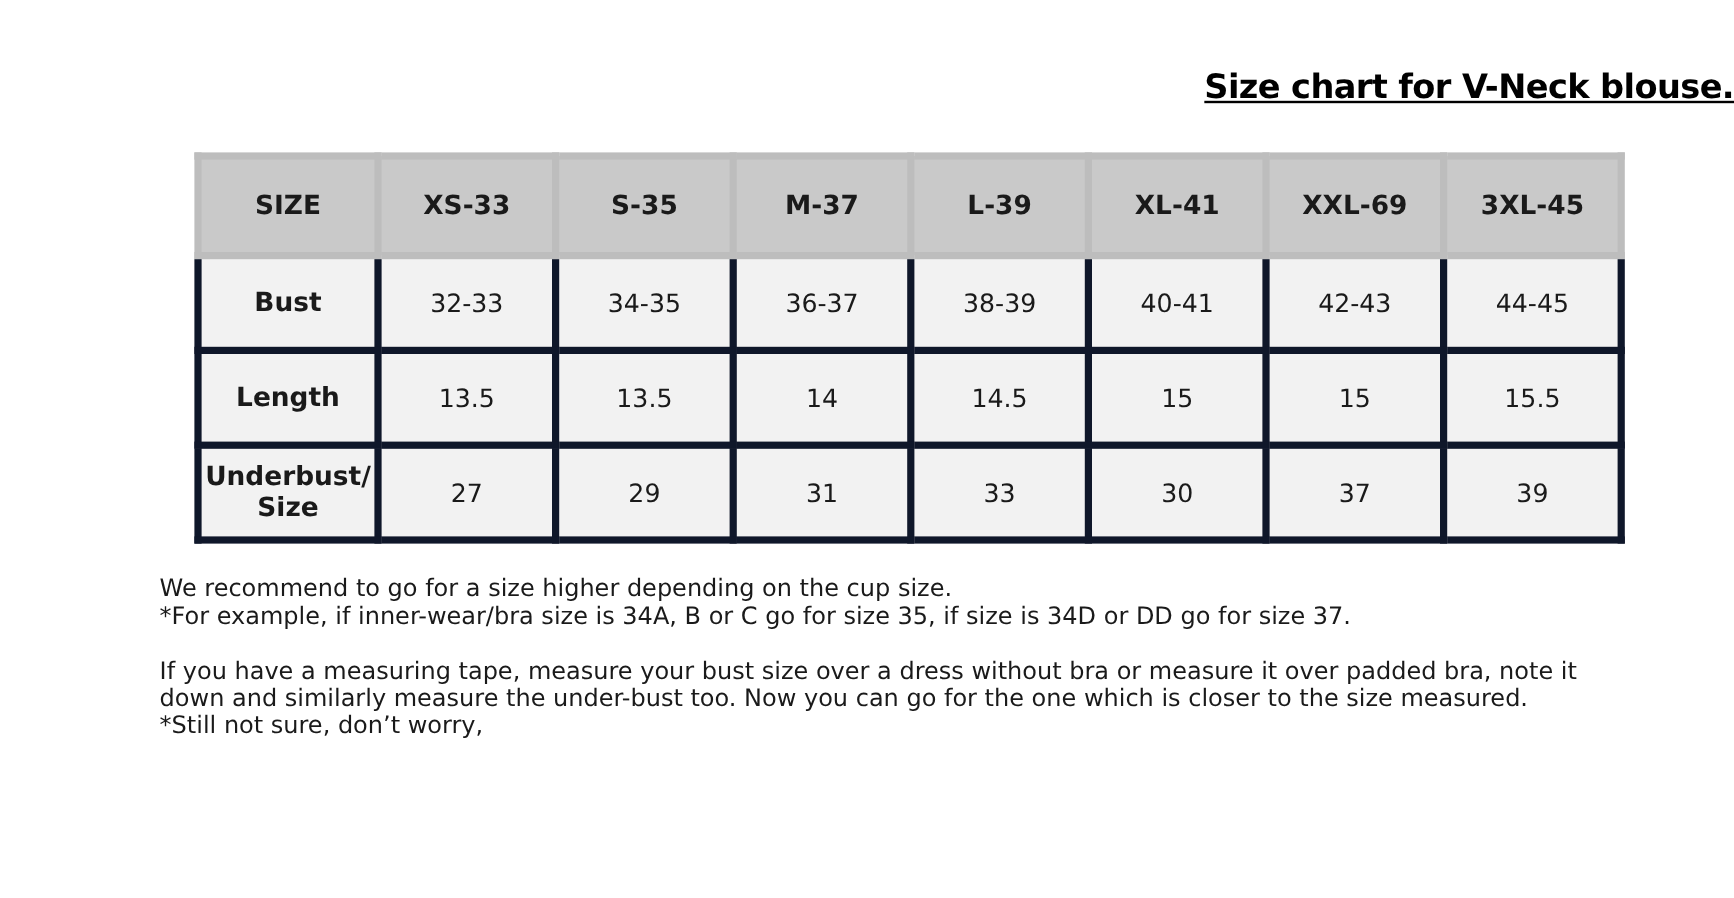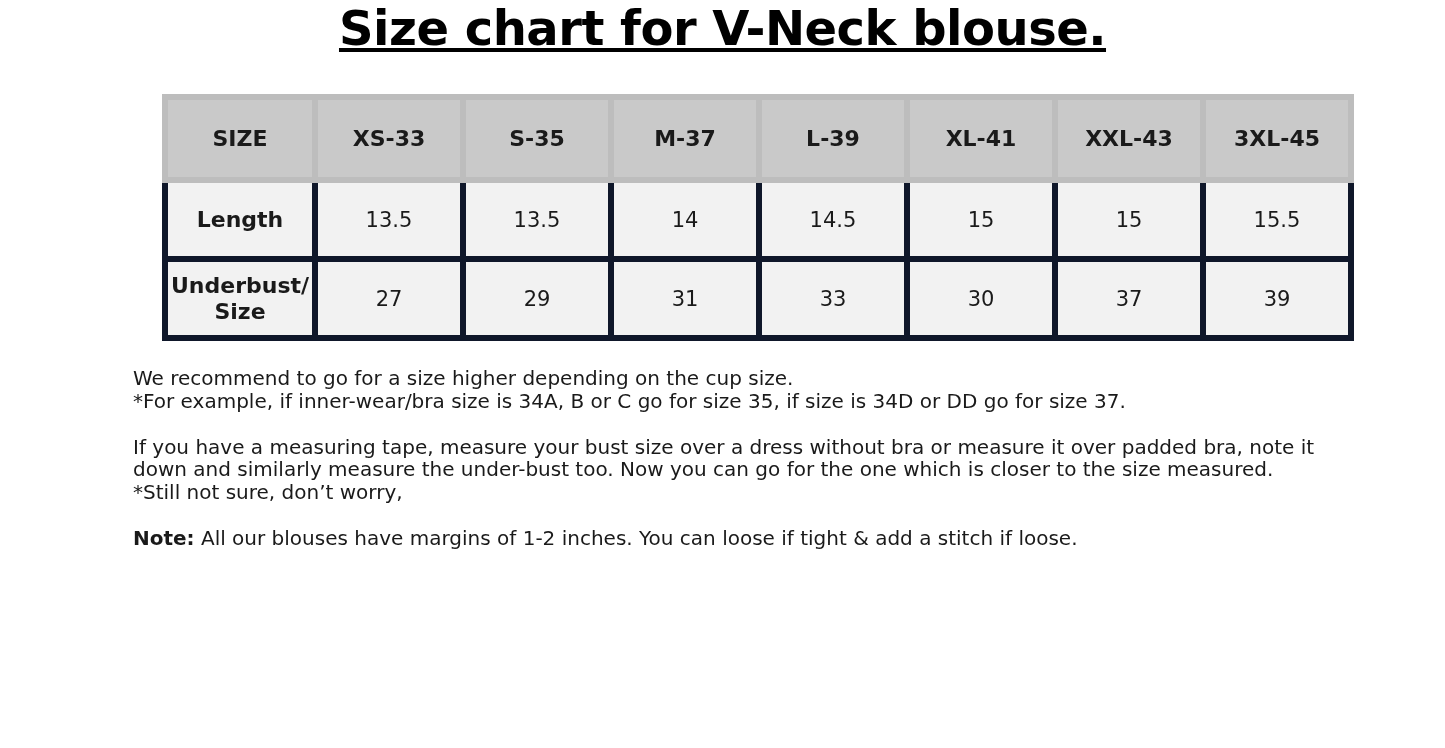--- a/index.html
+++ b/index.html
@@ -14,25 +14,26 @@
     color: #1a1a1a;
     overflow: hidden;
   }
   .page {
     position: relative;
     width: 1445px;
     height: 748px;
     box-sizing: border-box;
   }
   .title {
-    text-align: center;
-    font-size: 48px;
+    text-align: right;
+    font-size: 28px;
     font-weight: bold;
     text-decoration: underline;
     margin: 0;
+    padding-top: 56px;
     letter-spacing: -0.5px;
     color: #000;
   }
   .table-wrap {
     margin: 38px 0 0 162px;
     width: 1192px;
   }
   table.size-chart {
     border-collapse: collapse;
     width: 1192px;
@@ -106,25 +107,35 @@
           <col>
       </colgroup>
       <thead>
         <tr>
           <th>SIZE</th>
           <th>XS-33</th>
           <th>S-35</th>
           <th>M-37</th>
           <th>L-39</th>
           <th>XL-41</th>
-          <th>XXL-43</th>
+          <th>XXL-69</th>
           <th>3XL-45</th>
         </tr>
       </thead>
       <tbody>
+        <tr class="alt">
+          <th class="rowhead">Bust</th>
+          <td>32-33</td>
+          <td>34-35</td>
+          <td>36-37</td>
+          <td>38-39</td>
+          <td>40-41</td>
+          <td>42-43</td>
+          <td>44-45</td>
+        </tr>
         <tr class="alt">
           <th class="rowhead">Length</th>
           <td>13.5</td>
           <td>13.5</td>
           <td>14</td>
           <td>14.5</td>
           <td>15</td>
           <td>15</td>
           <td>15.5</td>
         </tr>
@@ -142,16 +153,15 @@
     </table>
   </div>
 
   <div class="notes">
     <p>We recommend to go for a size higher depending on the cup size.</p>
     <p>*For example, if inner-wear/bra size is 34A, B or C go for size 35, if size is 34D or DD go for size 37.</p>
     <div class="gap"></div>
     <p>If you have a measuring tape, measure your bust size over a dress without bra or measure it over padded bra, note it down and similarly measure the under-bust too. Now you can go for the one which is closer to the size measured.</p>
     <p>*Still not sure, don’t worry,</p>
     <div class="gap"></div>
-    <p><span class="bold">Note:</span><span> All our blouses have margins of 1-2 inches. You can loose if tight &amp; add a stitch if loose.</span></p>
   </div>
 
 </div>
 
 </body></html>

